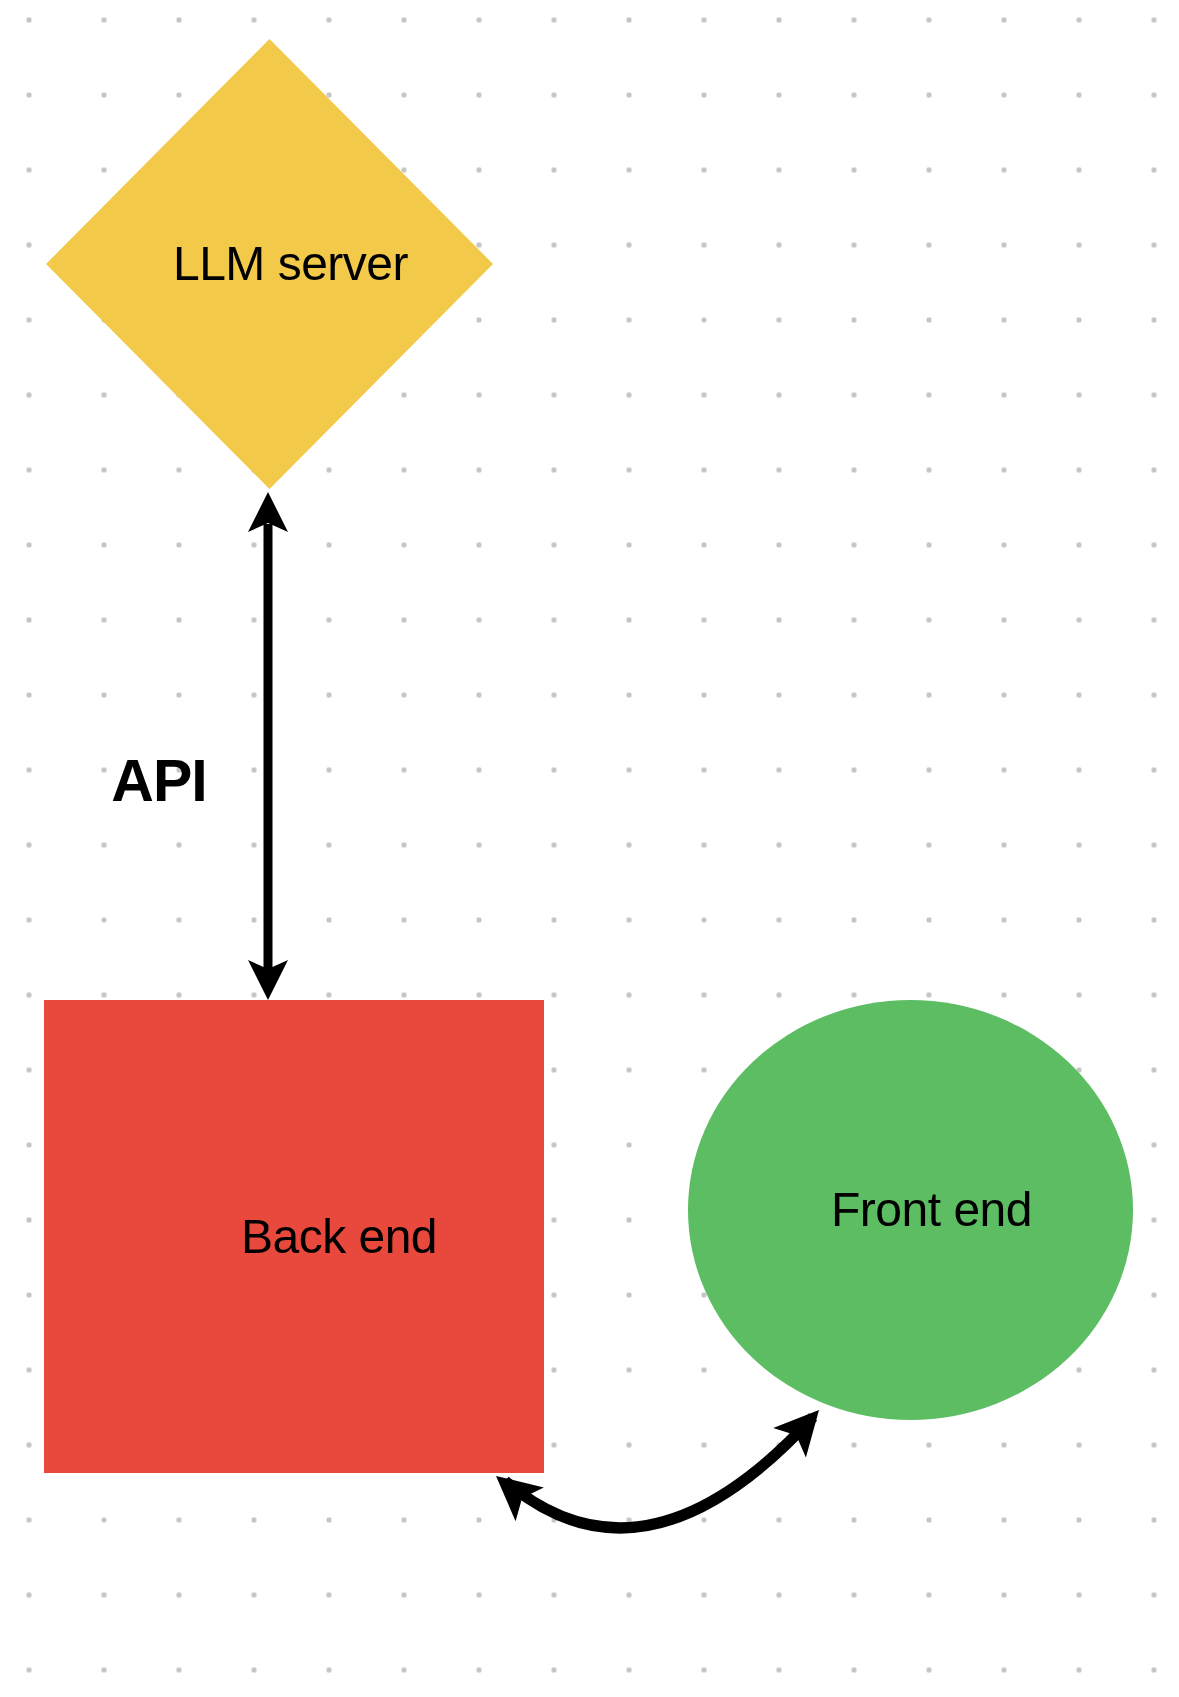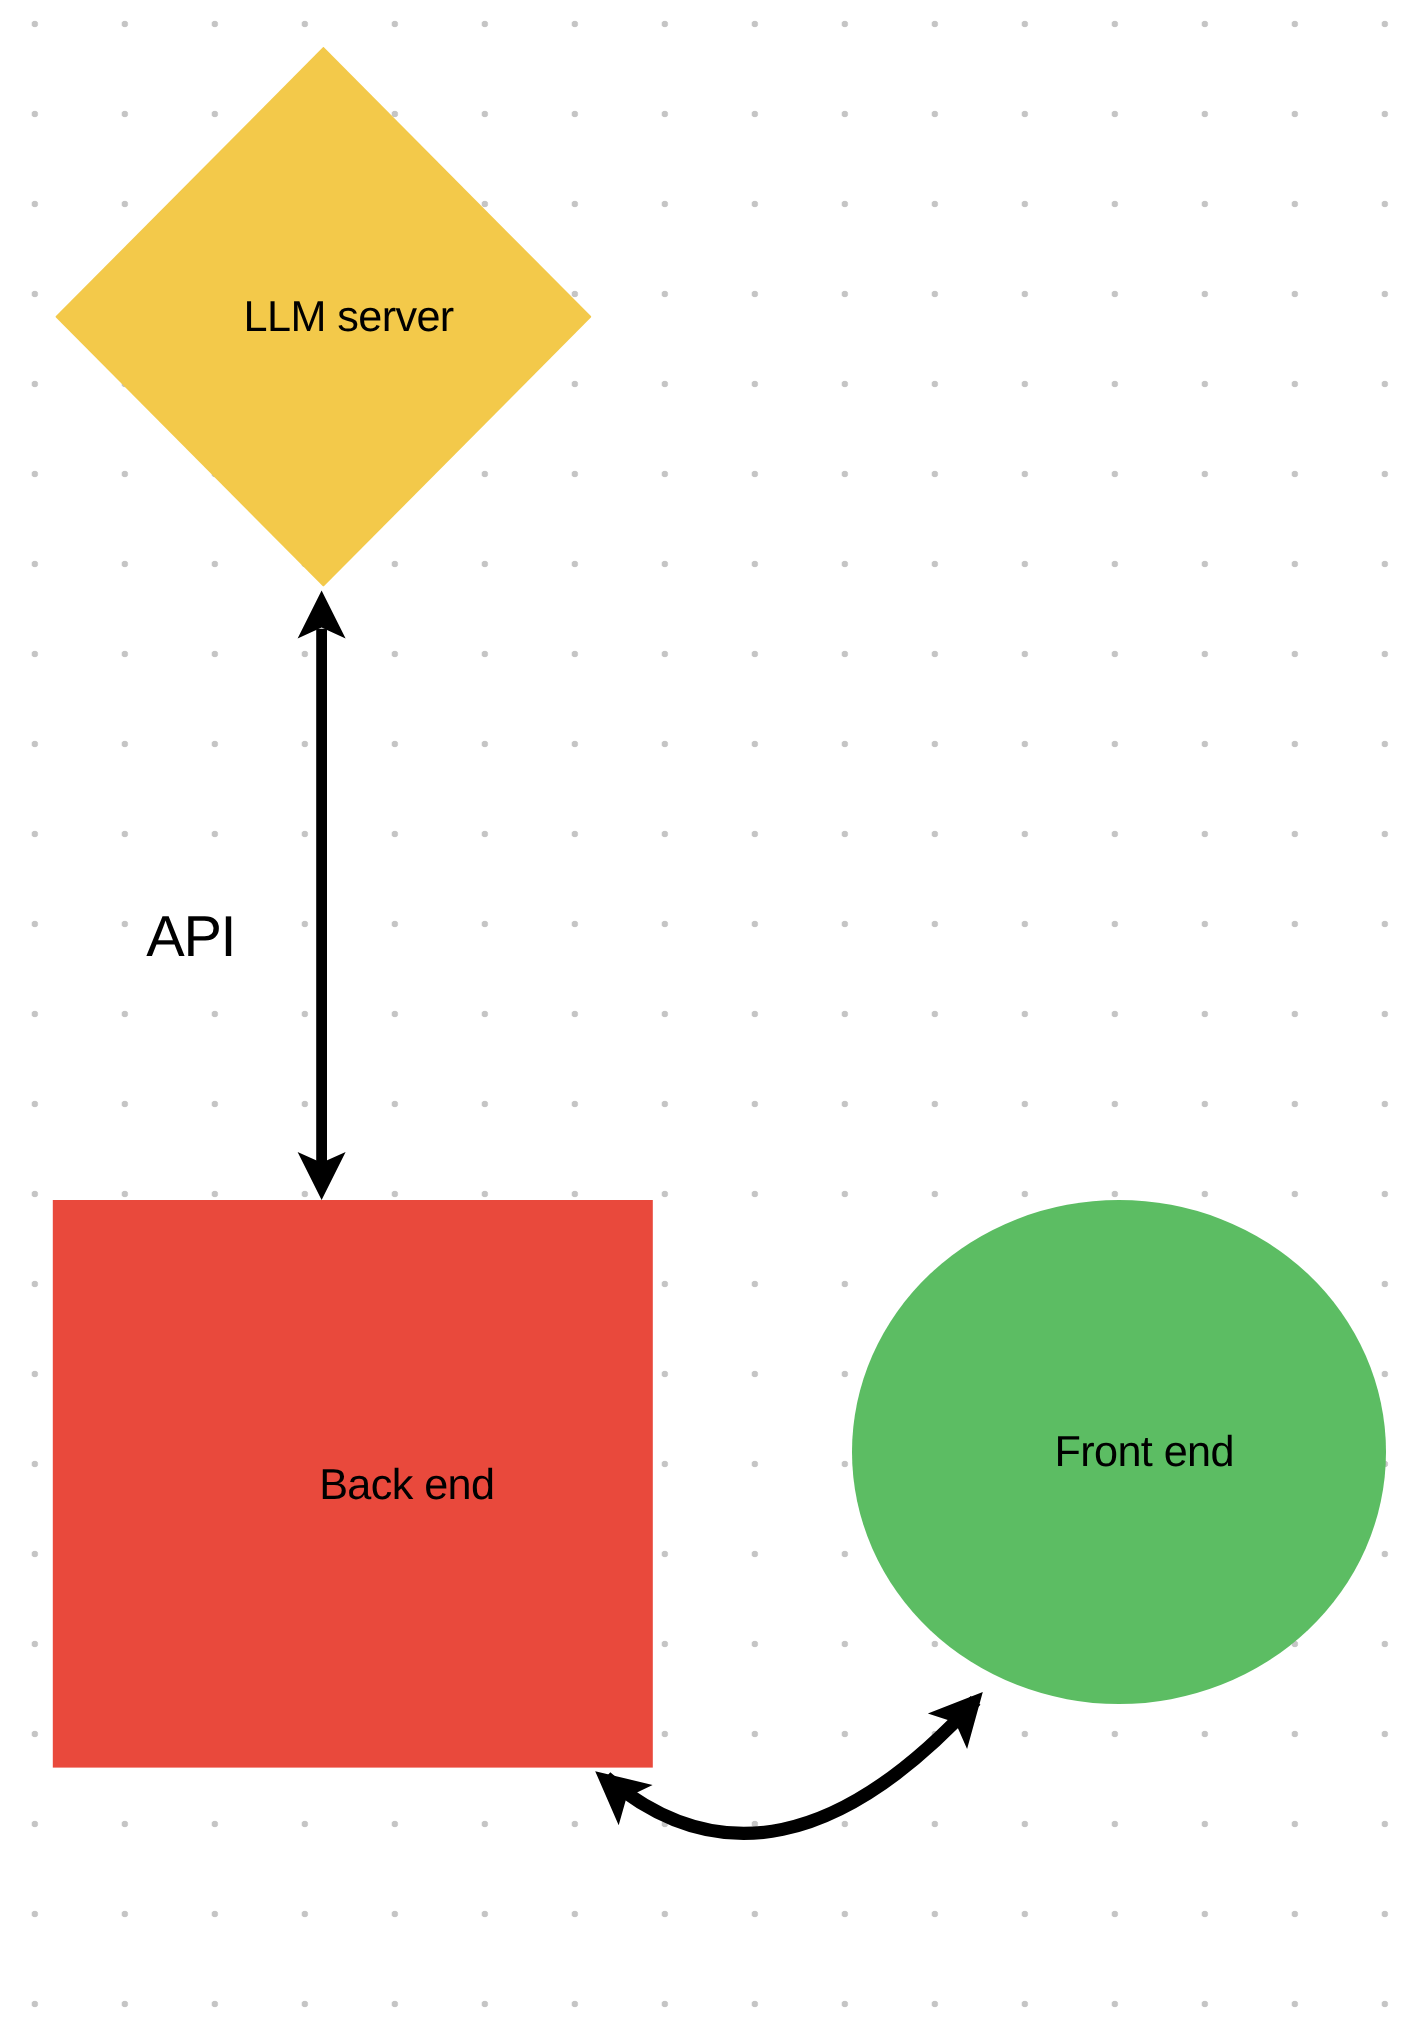--- a/index.html
+++ b/index.html
@@ -12,47 +12,47 @@
     background-image:radial-gradient(circle, #c5c5c5 2.5px, rgba(255,255,255,0) 3px);
     background-size:75px 75px;
     background-position:-8.5px -17.5px;
   }
   .node{
     position:absolute;
     display:flex;align-items:center;justify-content:center;
     text-align:center;
   }
   .node-label{
-    font-size:36px;
+    font-size:48px;
     line-height:1.15;
     color:#000000;
     font-weight:400;
     letter-spacing:-0.5px;
     margin-left:42px;
   }
   .diamond{
     left:46px;top:39px;width:447px;height:450px;
     clip-path:polygon(50% 0, 100% 50%, 50% 100%, 0 50%);
   }
   .square{
     left:44px;top:1000px;width:452px;height:473px;
   }
   .ellipse{
-    left:710px;top:1000px;width:445px;height:420px;
+    left:688px;top:1000px;width:445px;height:420px;
     border-radius:50%;
   }
   .arrow-layer{
     position:absolute;left:0;top:0;width:1179px;height:1697px;
     pointer-events:none;
   }
   .edge-label{
     position:absolute;
     transform:translate(-50%,-50%);
-    font-size:48px;
-    font-weight:400;
+    font-size:59px;
+    font-weight:700;
     color:#000000;
     white-space:nowrap;
     letter-spacing:-1px;
   }
   .edge-label.api{left:159px;top:781px;}
   .edge-label.webrtc{left:650px;top:1603px;}
 </style>
 </head>
 <body>
 

